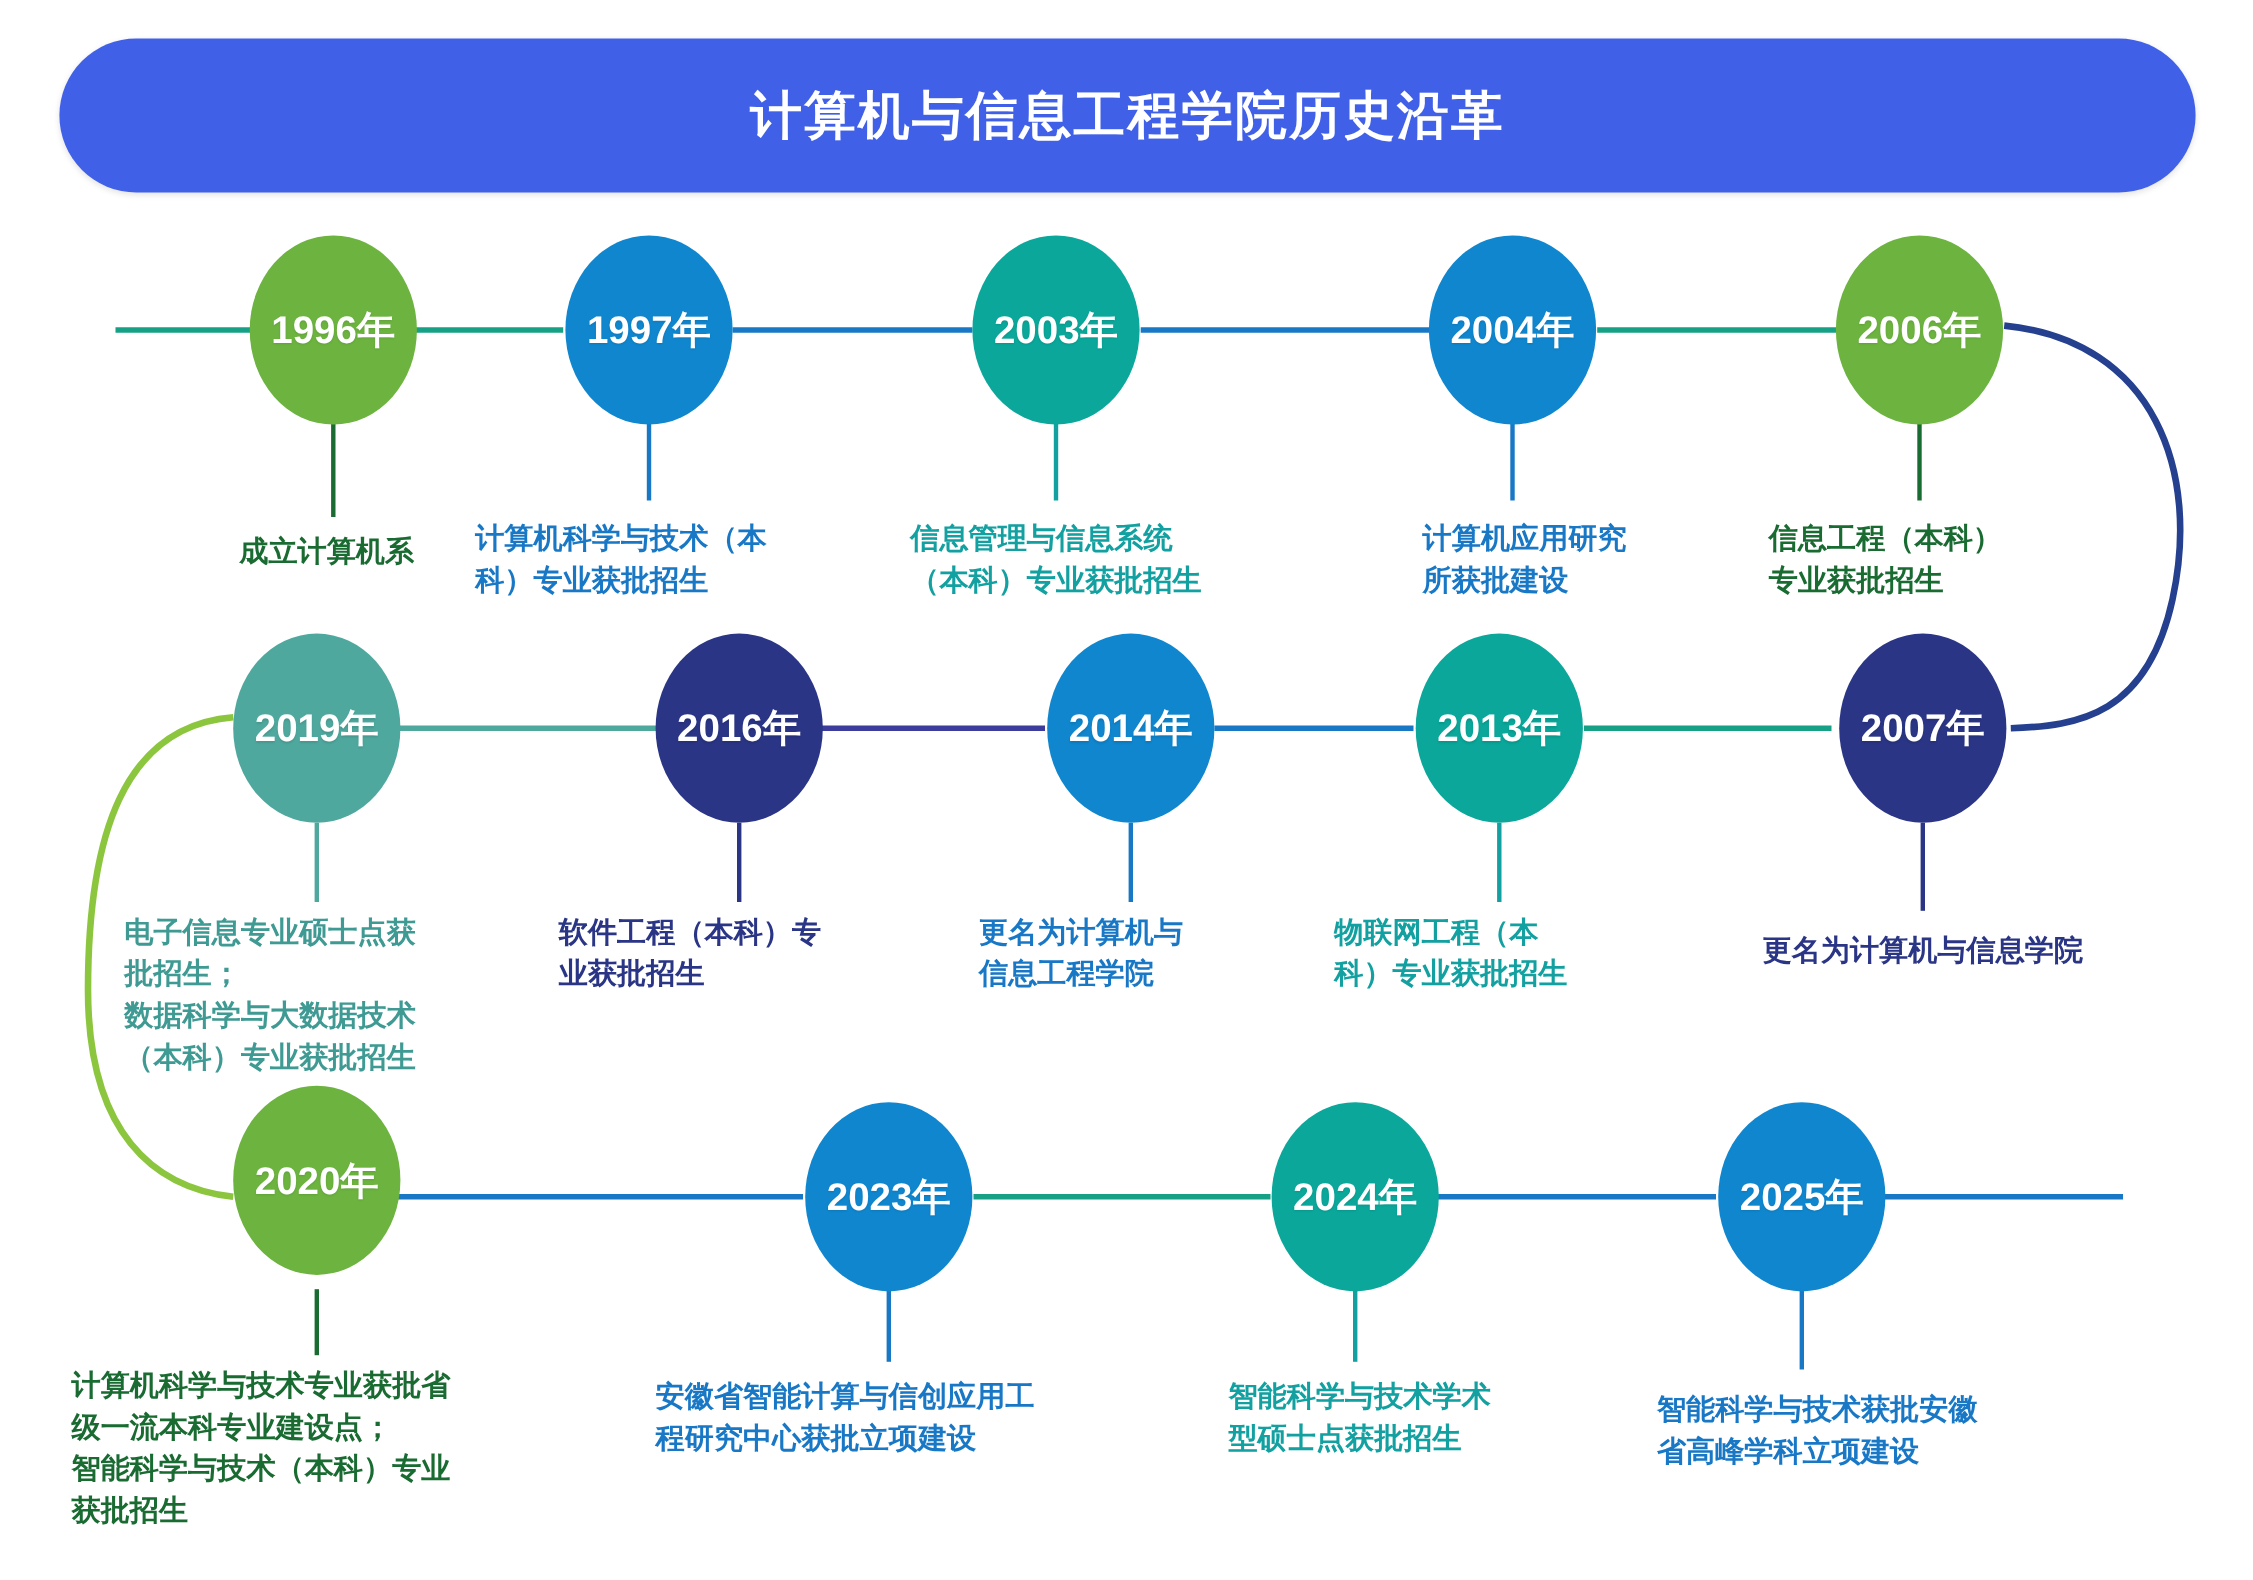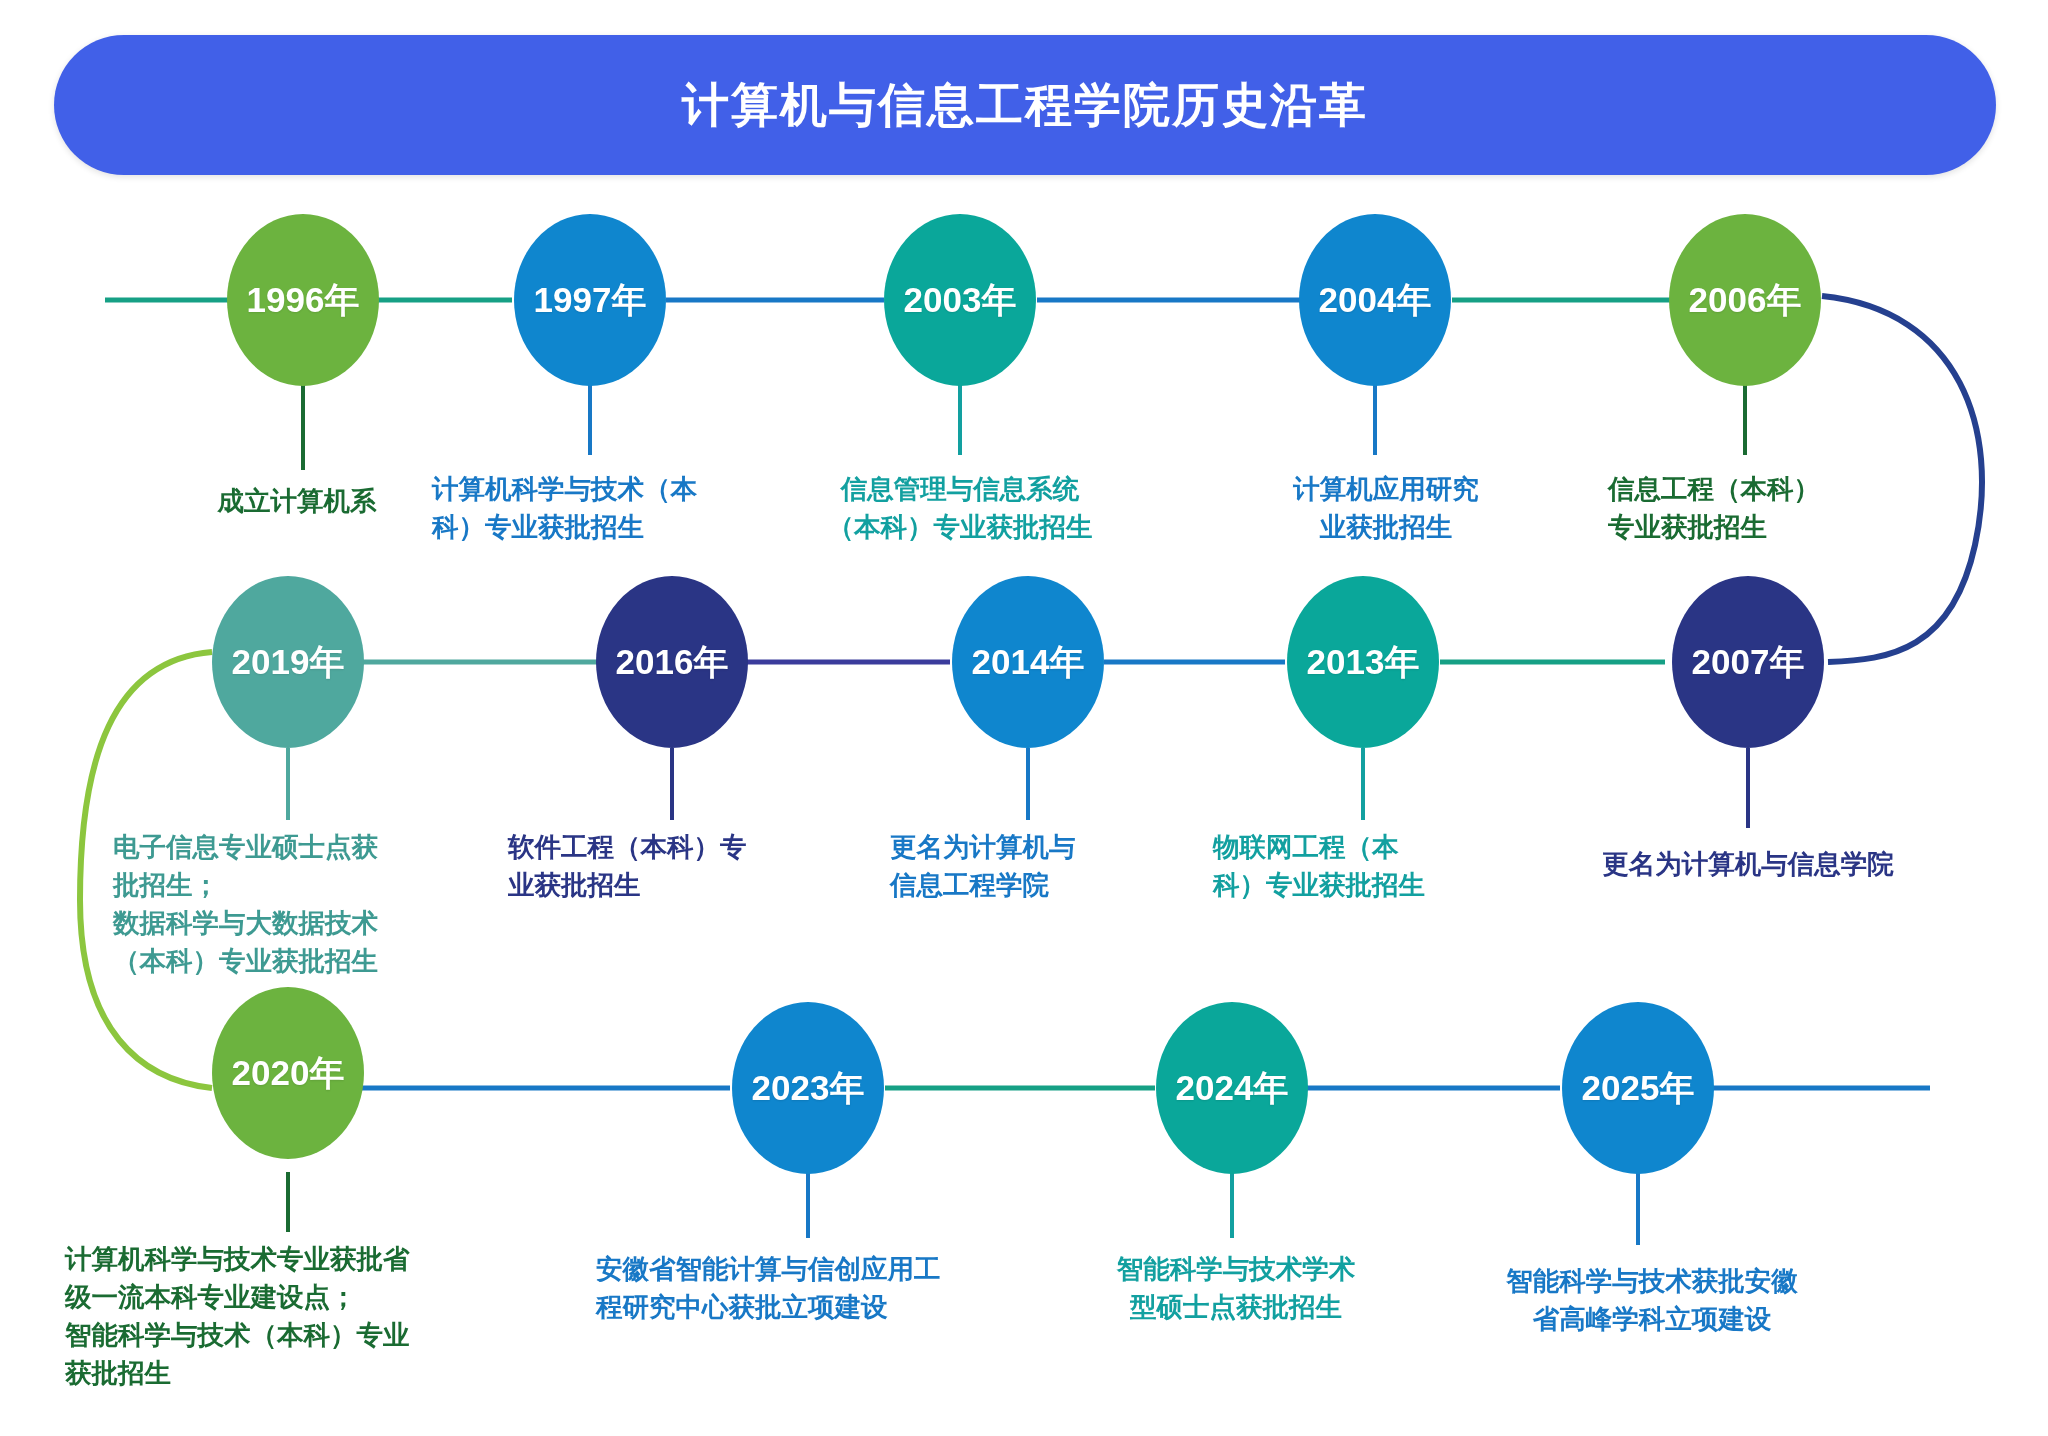--- a/index.html
+++ b/index.html
@@ -33,21 +33,21 @@
   .node .node-year{
     color:#ffffff;font-size:35px;font-weight:bold;white-space:nowrap;
     text-shadow:0 1px 2px rgba(0,0,0,.10);
   }
 
   
   .caption{
     position:absolute;font-size:26.5px;font-weight:bold;line-height:1.44;
     white-space:pre-line;
   }
-  .caption.c-center{text-align:center;transform:translateX(-50%);}
+  .caption.c-center{text-align:left;transform:translateX(-50%);}
   .caption.c-left{text-align:left;}
 </style>
 </head>
 <body>
 
 <div id="stage">
 
   <div class="title-banner">
     <div class="title-text">计算机与信息工程学院历史沿革</div>
   </div>
@@ -107,21 +107,21 @@
   <div class="node" style="left:1745px;top:300px;background:#6cb33f;">
     <span class="node-year">2006年</span>
   </div>
 
   <div class="caption c-center" style="left:297px;top:482px;color:#1a6b32;">成立计算机系</div>
   <div class="caption c-left" style="left:432px;top:470px;color:#1878c6;">计算机科学与技术（本
 科）专业获批招生</div>
   <div class="caption c-center" style="left:960px;top:470px;color:#12a0a0;">信息管理与信息系统
 （本科）专业获批招生</div>
   <div class="caption c-center" style="left:1386px;top:470px;color:#1878c6;">计算机应用研究
-业获批招生</div>
+所获批建设</div>
   <div class="caption c-left" style="left:1608px;top:470px;color:#1a6b32;">信息工程（本科）
 专业获批招生</div>
 
   <div class="node" style="left:288px;top:662px;background:#4fa89e;">
     <span class="node-year">2019年</span>
   </div>
   <div class="node" style="left:672px;top:662px;background:#2a3585;">
     <span class="node-year">2016年</span>
   </div>
   <div class="node" style="left:1028px;top:662px;background:#0f86ce;">

